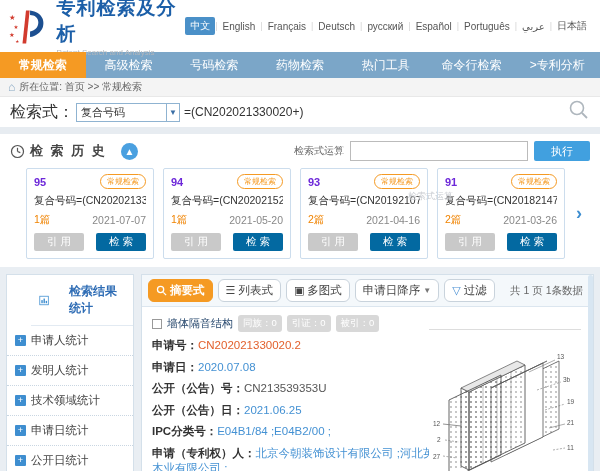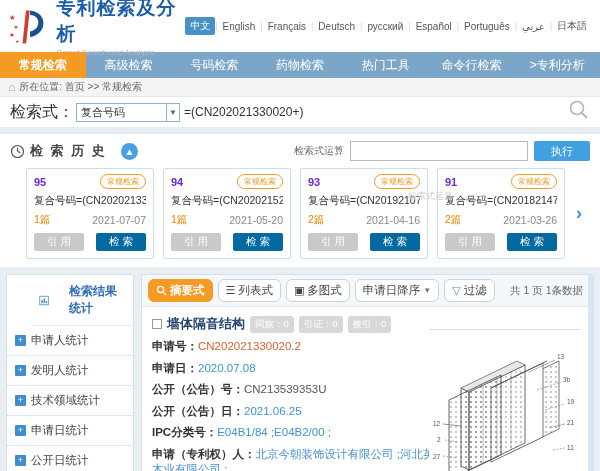--- a/index.html
+++ b/index.html
@@ -70,21 +70,21 @@
   .main { flex:1; background:#fff; border:1px solid #d4e0ea; margin-left:7px; display:flex; flex-direction:column; position:relative; overflow:hidden; }
   .toolbar { display:flex; align-items:center; gap:5px; padding:4px 6px; background:#f4f8fb; border-bottom:1px solid #dce6ef; }
   .tb-btn { display:flex; align-items:center; gap:3px; font-size:11.5px; padding:3px 7px; border-radius:6px; border:1px solid #c9d3dc; background:#fff; color:#444; cursor:pointer; white-space:nowrap; }
   .tb-btn.active { background:#f59a23; border-color:#f59a23; color:#fff; font-weight:bold; }
   .tb-ico { font-size:11px; line-height:1; }
   .tb-summary { margin-left:auto; font-size:10.5px; color:#666; white-space:nowrap; padding-right:4px; }
 
   .item { padding:8px 10px 6px 10px; position:relative; flex:1; }
   .item-hd { display:flex; align-items:center; gap:5px; }
   .cb { width:10px; height:10px; border:1px solid #999; background:#fff; flex:none; cursor:pointer; }
-  .item-title { font-size:13px; font-weight:bold; color:#27486e; cursor:pointer;text-align:right; }
+  .item-title { font-size:11px; font-weight:normal; color:#27486e; cursor:pointer;text-align:right; }
   .badge-status { background:#4da3e0; color:#fff; font-size:10px; padding:2px 5px; border-radius:3px; cursor:pointer; }
   .badge-counter { background:#d8d8d8; color:#fff; font-size:9.5px; padding:2px 5px; border-radius:3px; }
   .fields { margin-top:6px; width:305px; }
   .frow { font-size:11.5px; margin:0 0 6px 0; line-height:1.35; }
   .flabel { font-weight:bold; color:#333; }
   .v-red { color:#e25f2b; }
   .v-blue { color:#4491d3; cursor:pointer; }
   .v-dark { color:#555; }
   .figure-box { position:absolute; right:12px; top:22px; width:152px; height:158px; border-top:1px solid #ddd; border-bottom:1px solid #ddd; background:#fff; }
   .vscroll { position:absolute; right:0; top:0; width:5px; height:100%; background:#d8e6f2; border-radius:3px; }

